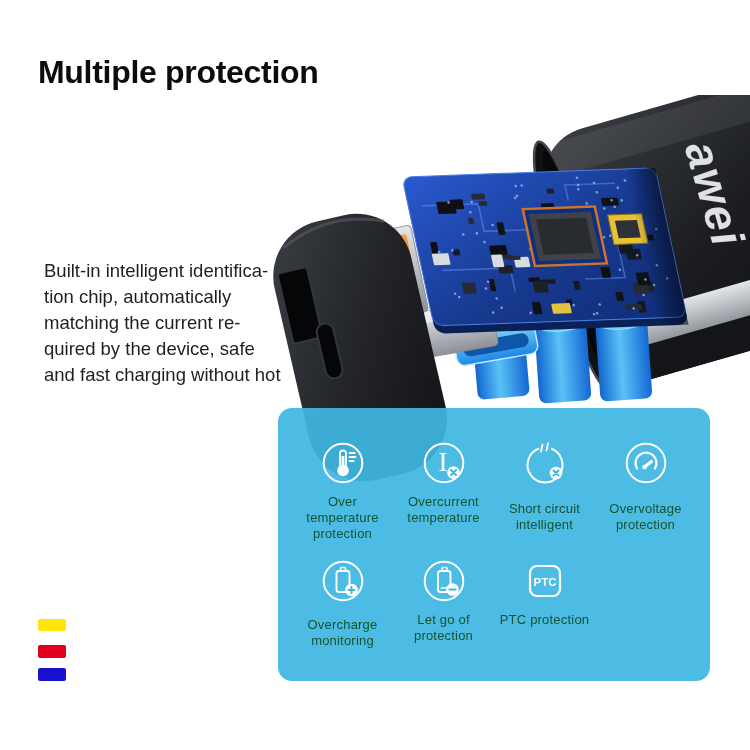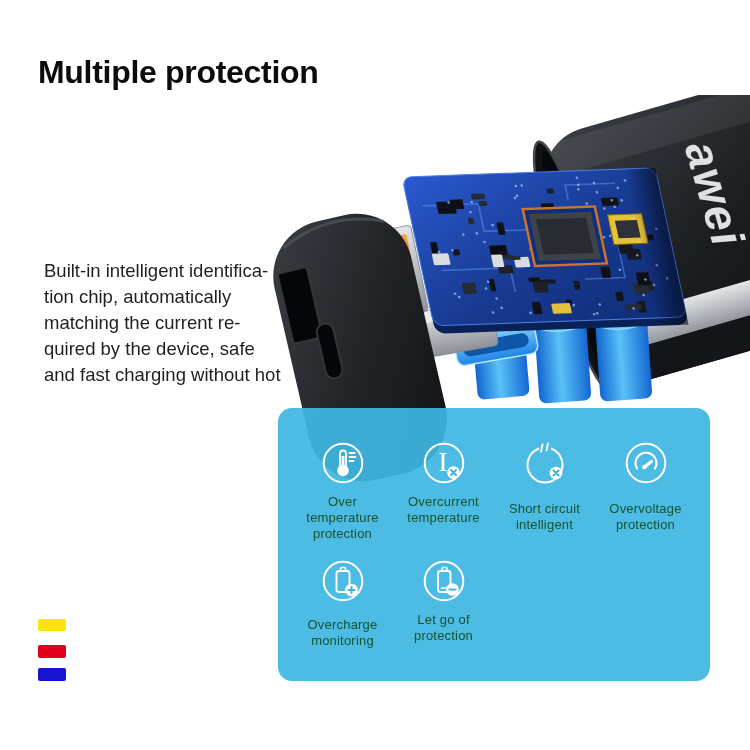--- a/index.html
+++ b/index.html
@@ -324,20 +324,27 @@
       <rect x="20" y="8.5" width="5" height="3.5" rx="1" fill="none" stroke="#fff" stroke-width="1.6"></rect>
       <rect x="16" y="12" width="12.5" height="21" rx="2.5" fill="none" stroke="#fff" stroke-width="1.9"></rect>
       <path d="M19.5 29 h5" stroke="#fff" stroke-width="1.7" stroke-linecap="round"></path>
       <circle cx="30.5" cy="30.5" r="6.3" fill="#fff"></circle>
       <path d="M27.5 30.5 h6" stroke-width="2.2" stroke-linecap="round" stroke="#3FB4DF"></path>
     </svg>
     <div class="feature-label">Let go of
 protection</div>
   </div>
 
+  <div class="feature">
+    <svg class="icon-wrap" viewBox="0 0 44 44">
+      <rect x="7" y="7" width="30" height="30" rx="7" fill="none" stroke="#fff" stroke-width="2.2"></rect>
+      <text x="22" y="26.5" text-anchor="middle" font-family="Liberation Sans, sans-serif" font-size="11.5" font-weight="700" fill="#fff">PTC</text>
+    </svg>
+    <div class="feature-label">PTC protection</div>
+  </div>
 
 </div>
 
 <div class="bars">
   <div class="bar bar-yellow" style="background-color: rgb(255, 228, 9);"></div>
   <div class="bar bar-red" style="background-color: rgb(224, 0, 30);"></div>
   <div class="bar bar-blue" style="background-color: rgb(23, 18, 207);"></div>
 </div>
 
 </body></html>

